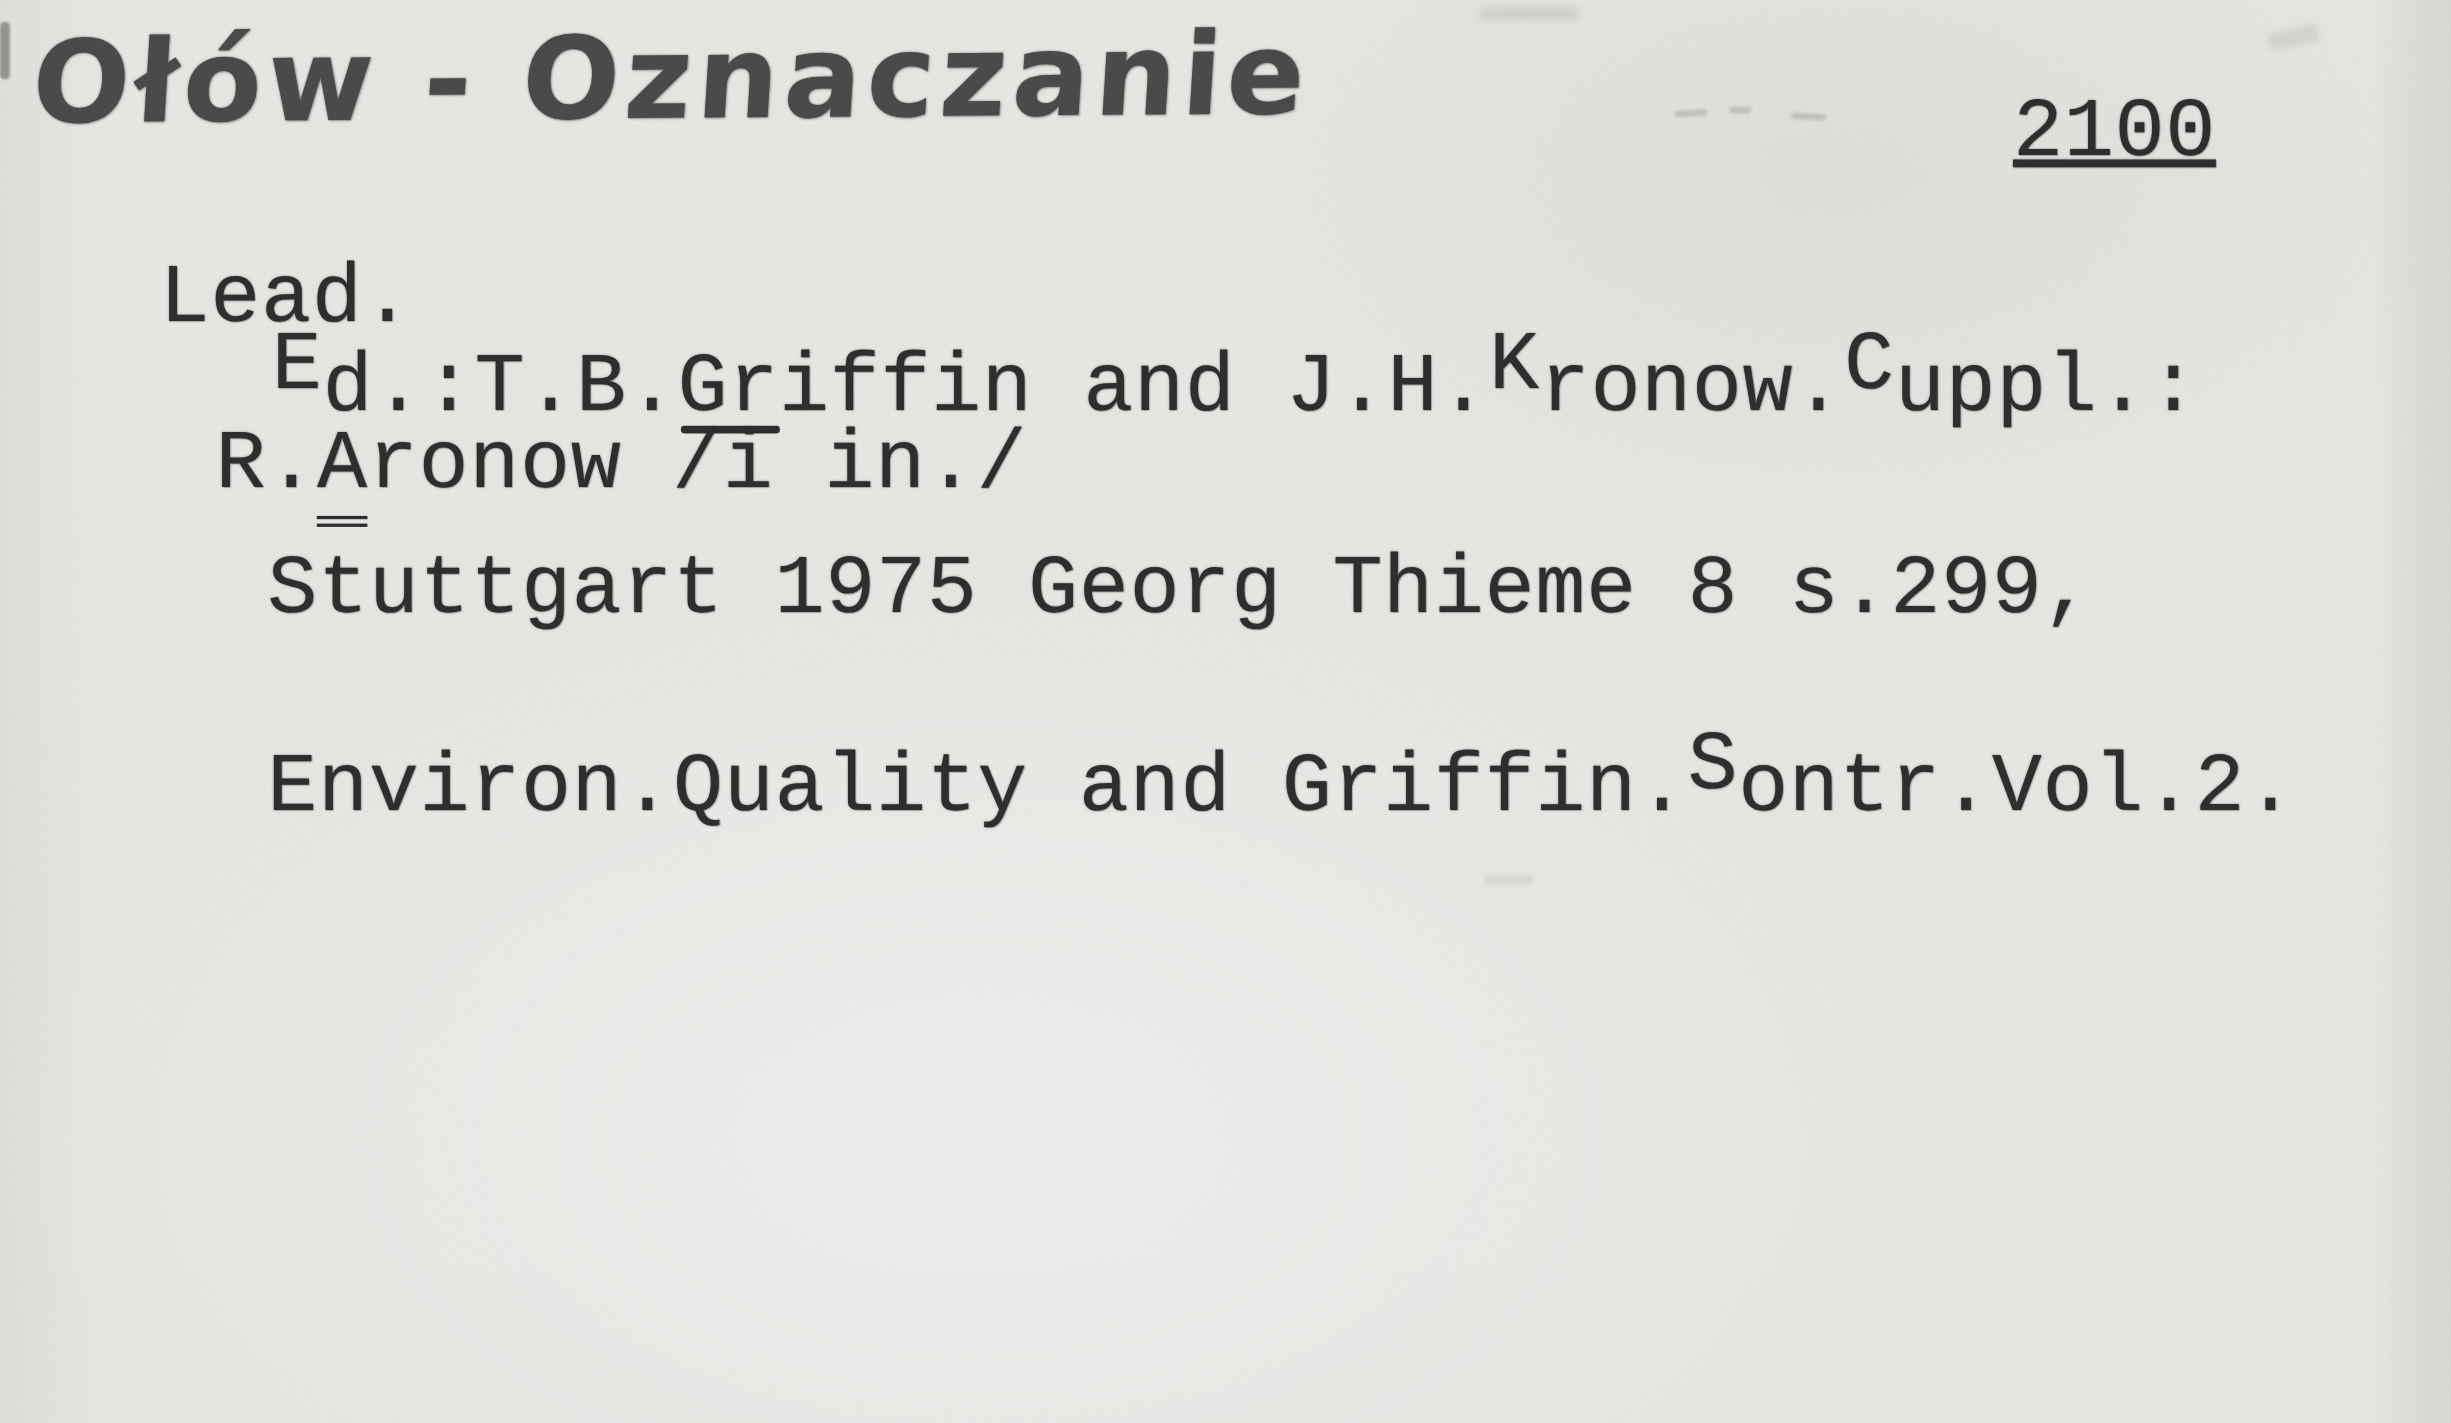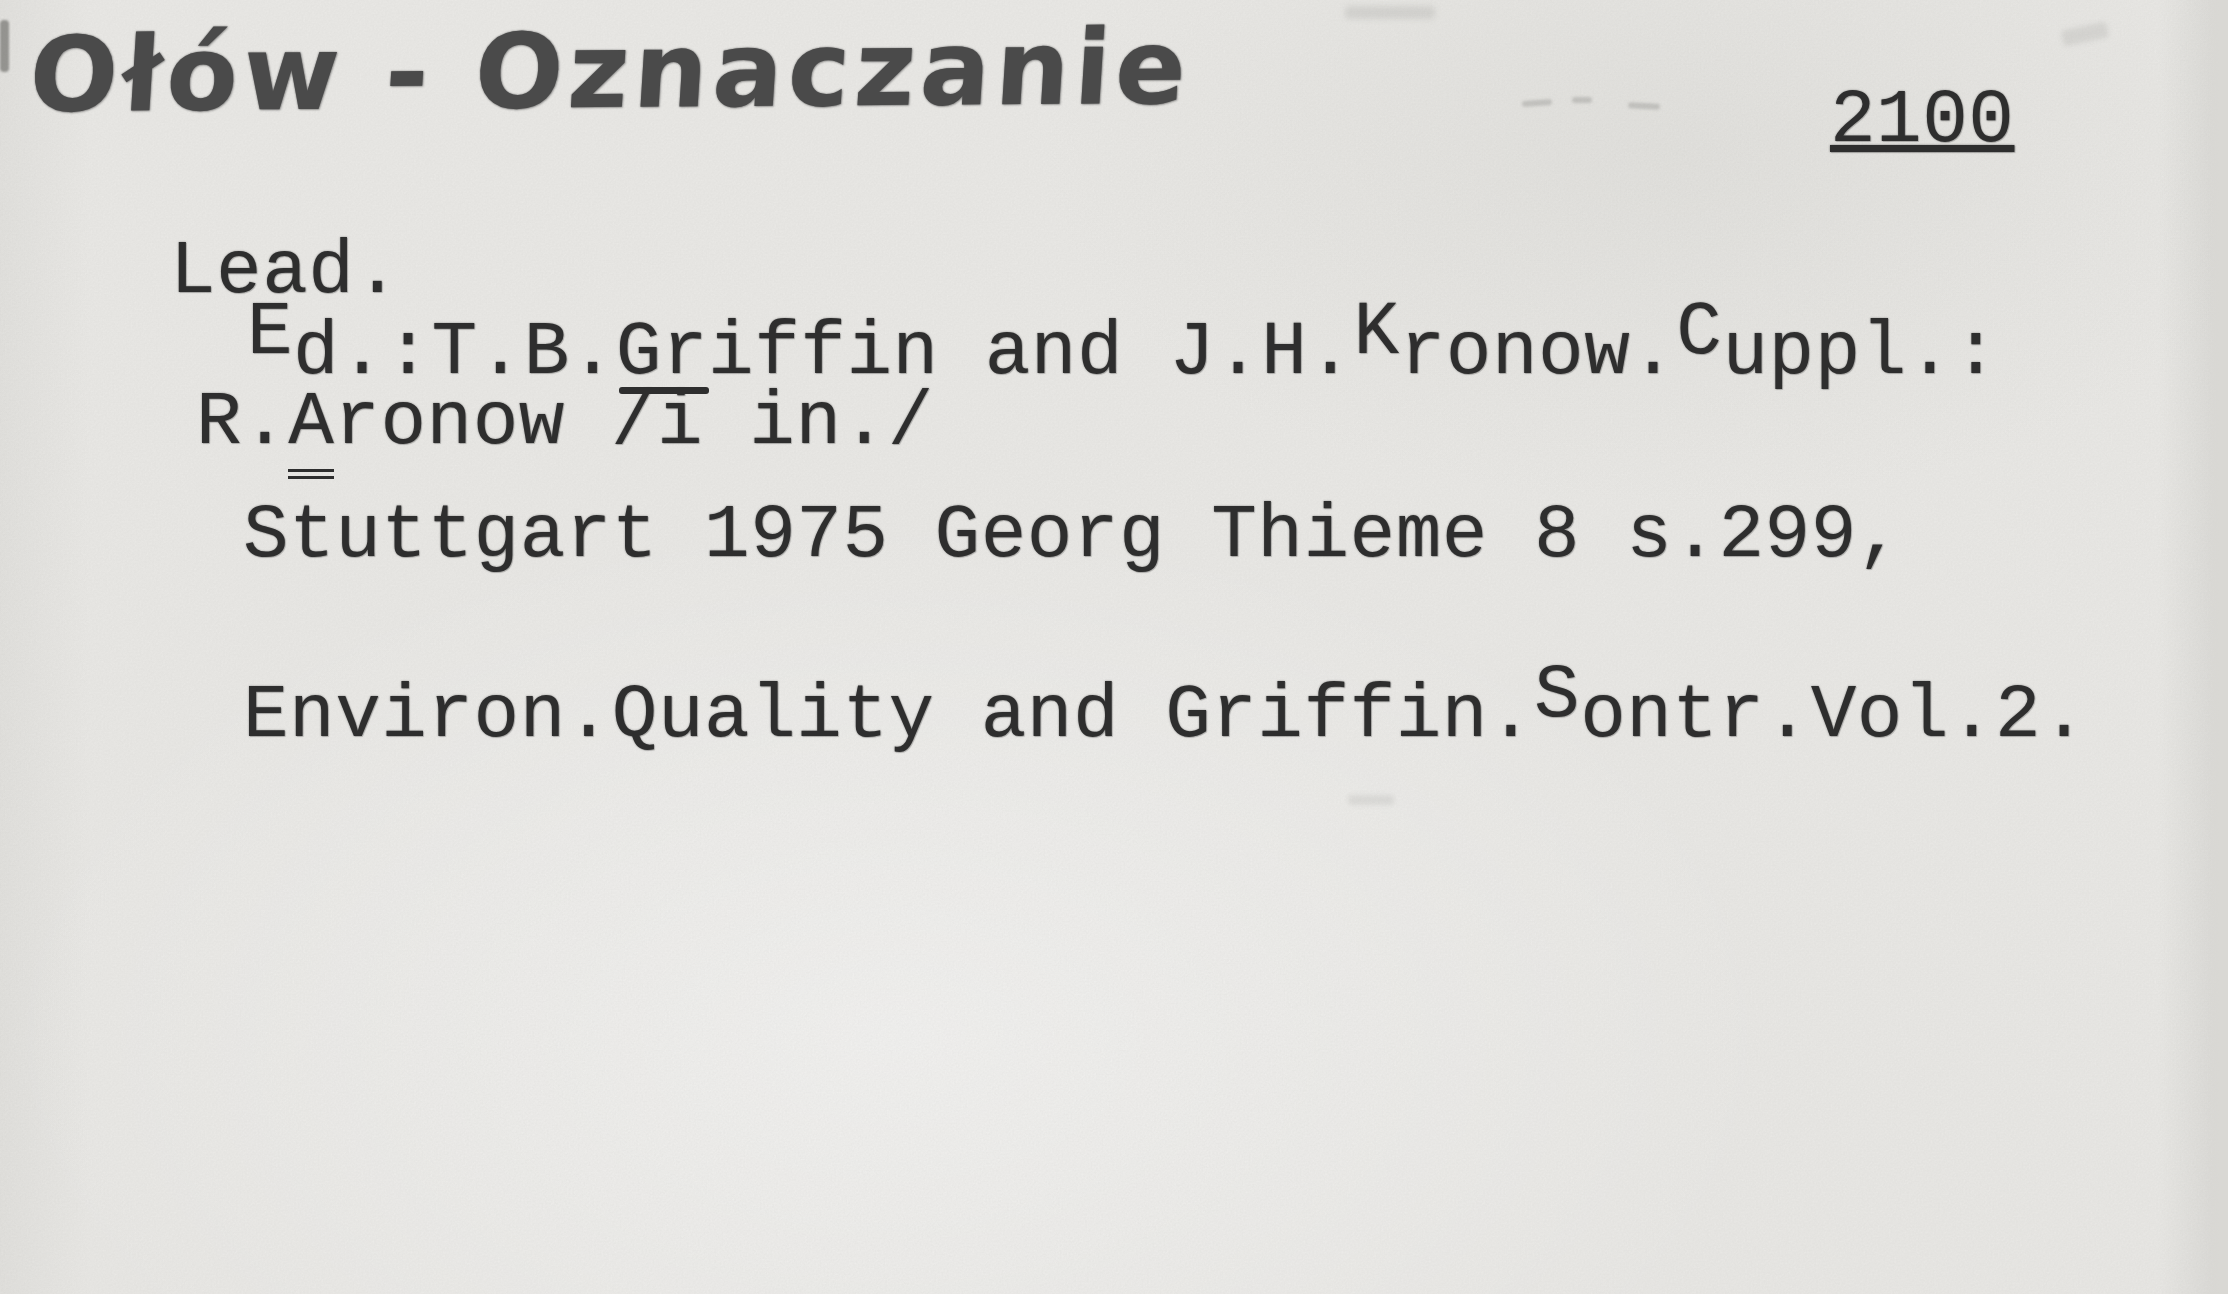--- a/index.html
+++ b/index.html
@@ -50,21 +50,21 @@
     position: absolute;
     font-size: 76px;
     line-height: 90px;
     color: #2e2e2e;
     letter-spacing: 0.5px;
     white-space: pre;
     text-shadow: 0 0 2px rgba(46,46,46,0.55), 1px 1px 0 rgba(46,46,46,0.18);
   }
   .l-number   { left: 1830px; top: 76px; text-decoration: underline;  }
   .l-suppl    { left: 1541px; top: 158px; }
-  .l-title    { left: 145px;  top: 227px; margin-left: 25px; }
+  .l-title    { left: 145px;  top: 227px; }
   .l-editors  { left: 247px;  top: 308px; }
   .l-contrib  { left: 148px;  top: 378px; margin-left: 48px; }
   .l-imprint1 { left: 243px;  top: 491px; }
   .l-imprint2 { left: 152px;  top: 552px; }
   .l-series   { left: 243px;  top: 671px; }
 
   .raised {
     position: relative;
     top: -20px;
   }

